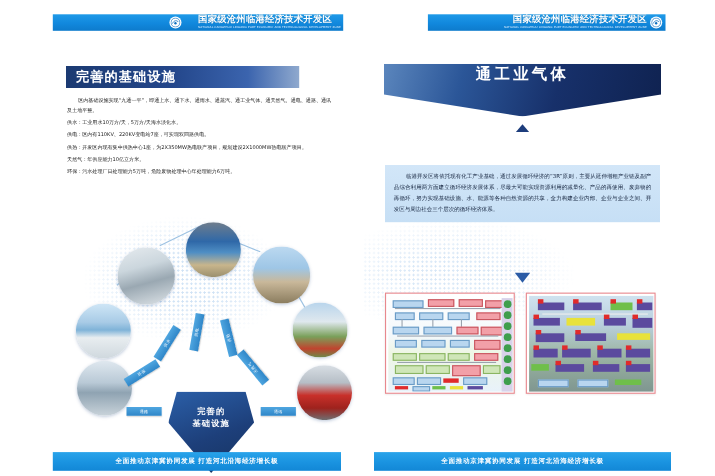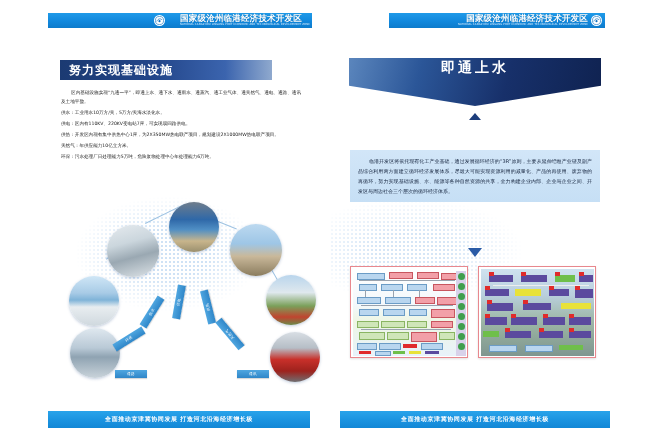--- a/index.html
+++ b/index.html
@@ -148,21 +148,21 @@
         <circle cx="10" cy="11.5" r="2.4" fill="#0d6fc0"></circle>
       </svg>
     </div>
   </div>
 
   <div class="left-panel">
 
     <div class="dots l"></div>
 
     <div class="title-bar">
-      <div class="title-cn">努力实现基础设施</div>
+      <div class="title-cn">完善的基础设施</div>
     </div>
 
     <div class="body-text">
       <p class="indent">区内基础设施实现“九通一平”，即通上水、通下水、通雨水、通蒸汽、通工业气体、通天然气、通电、通路、通讯及土地平整。</p>
       <p>供水：工业用水10万方/天，5万方/天海水淡化水。</p>
       <p>供电：区内有110KV、220KV变电站7座，可实现双回路供电。</p>
       <p>供热：开发区内现有集中供热中心1座，为2X350MW热电联产项目，规划建设2X1000MW热电联产项目。</p>
       <p>天然气：年供应能力10亿立方米。</p>
       <p>环保：污水处理厂日处理能力5万吨，危险废物处理中心年处理能力6万吨。</p>
     </div>
@@ -197,28 +197,32 @@
     </div>
 
     <div class="tag" style="left:87px;top:268px;width:34px;transform:rotate(-58deg);">供水</div>
     <div class="tag" style="left:114px;top:258px;width:34px;transform:rotate(-80deg);">供电</div>
     <div class="tag" style="left:143px;top:263px;width:34px;transform:rotate(-104deg);">供热</div>
     <div class="tag" style="left:164px;top:290px;width:36px;transform:rotate(-130deg);">天然气</div>
     <div class="tag" style="left:64px;top:295px;width:34px;transform:rotate(-32deg);">环保</div>
     <div class="tag" style="left:67px;top:330px;width:32px;">通路</div>
     <div class="tag" style="left:189px;top:330px;width:32px;">通讯</div>
 
+    <div class="diamond" style="left:105px;top:316px;">
+      <span>完善的</span>
+      <span>基础设施</span>
+    </div>
   </div>
 
   <div class="right-panel">
 
     <div class="dots r" style="left:-10px;top:120px;"></div>
 
     <div class="banner">
-      <div class="banner-cn">即通上水</div>
+      <div class="banner-cn">通工业气体</div>
     </div>
     <div class="tri"></div>
 
     <div class="rtext">临港开发区将依托现有化工产业基础，通过发展循环经济的“3R”原则，主要从延伸增粗产业链及副产品综合利用两方面建立循环经济发展体系，尽最大可能实现资源利用的减量化、产品的再使用、废弃物的再循环，努力实现基础设施、水、能源等各种自然资源的共享，全力构建企业内部、企业与企业之间、开发区与周边社会三个层次的循环经济体系。</div>
 
     <div class="small-tri"></div>
 
     <div class="diagram d1">
       <div class="dgm-inner" style="background:linear-gradient(180deg,#ffffff 0%,#f3f8fb 42%,#eef6e4 60%,#e8f2fa 100%);">
         <div class="nodeB" style="left:4px;top:4px;width:26px;height:5px;"></div>

